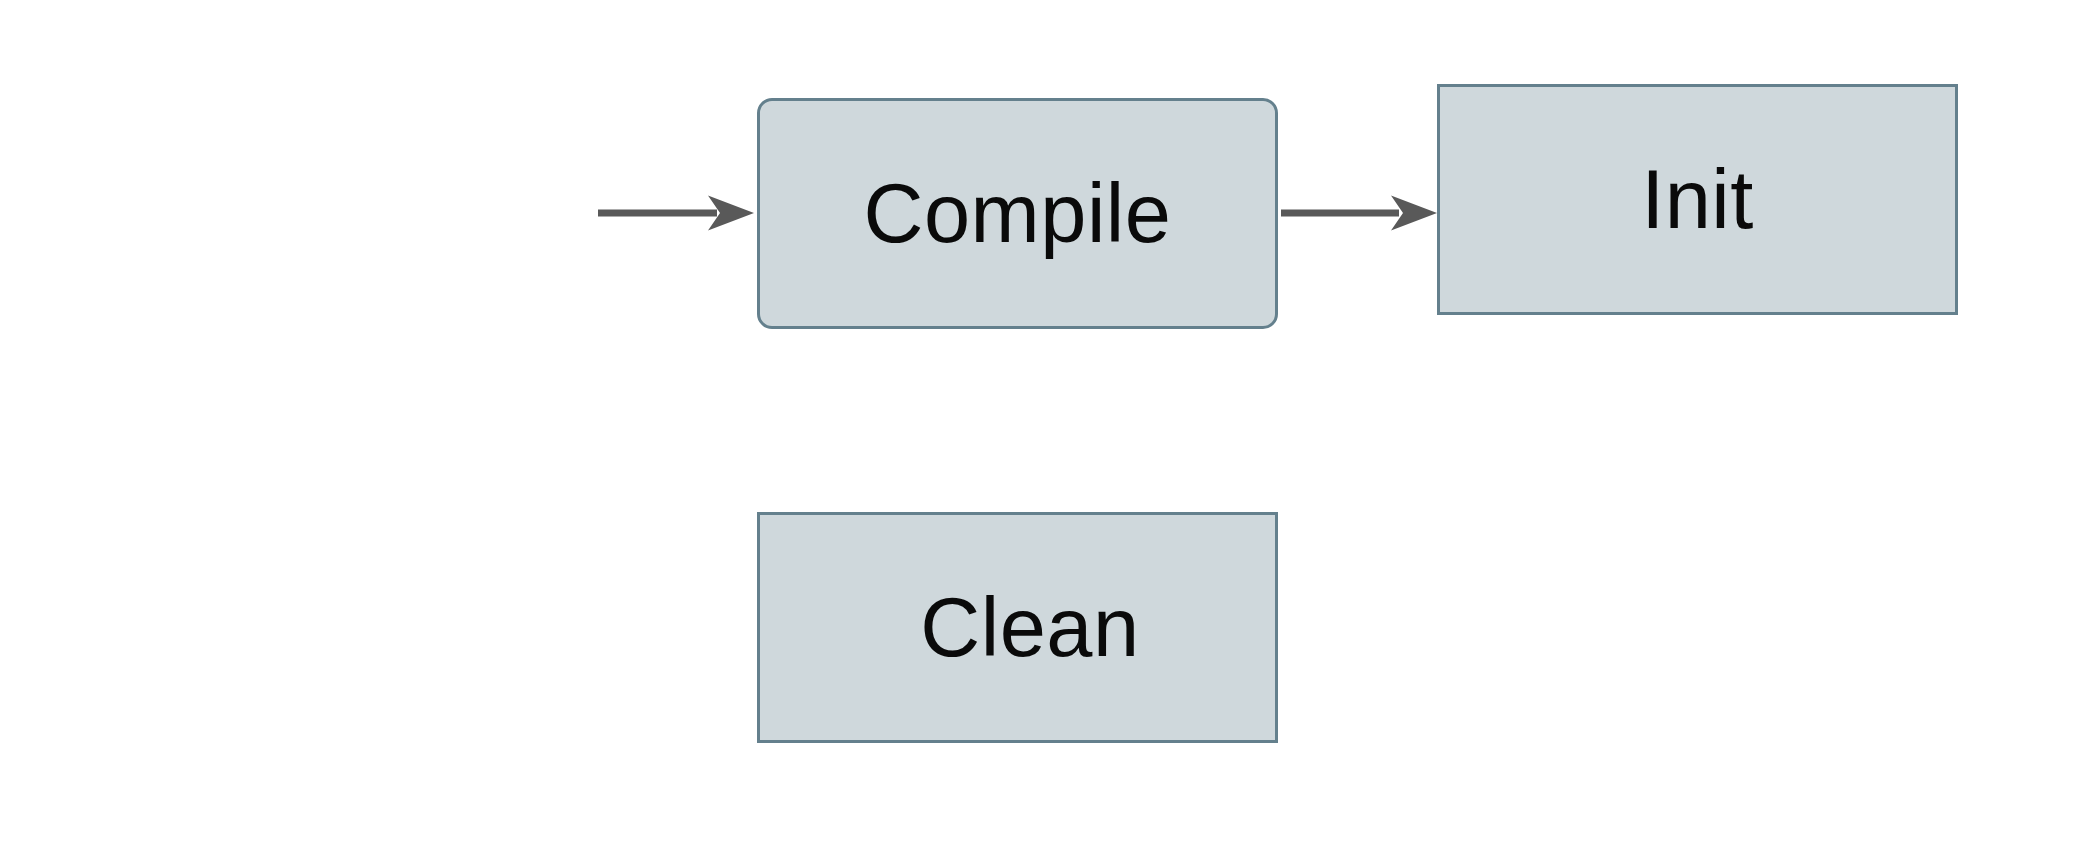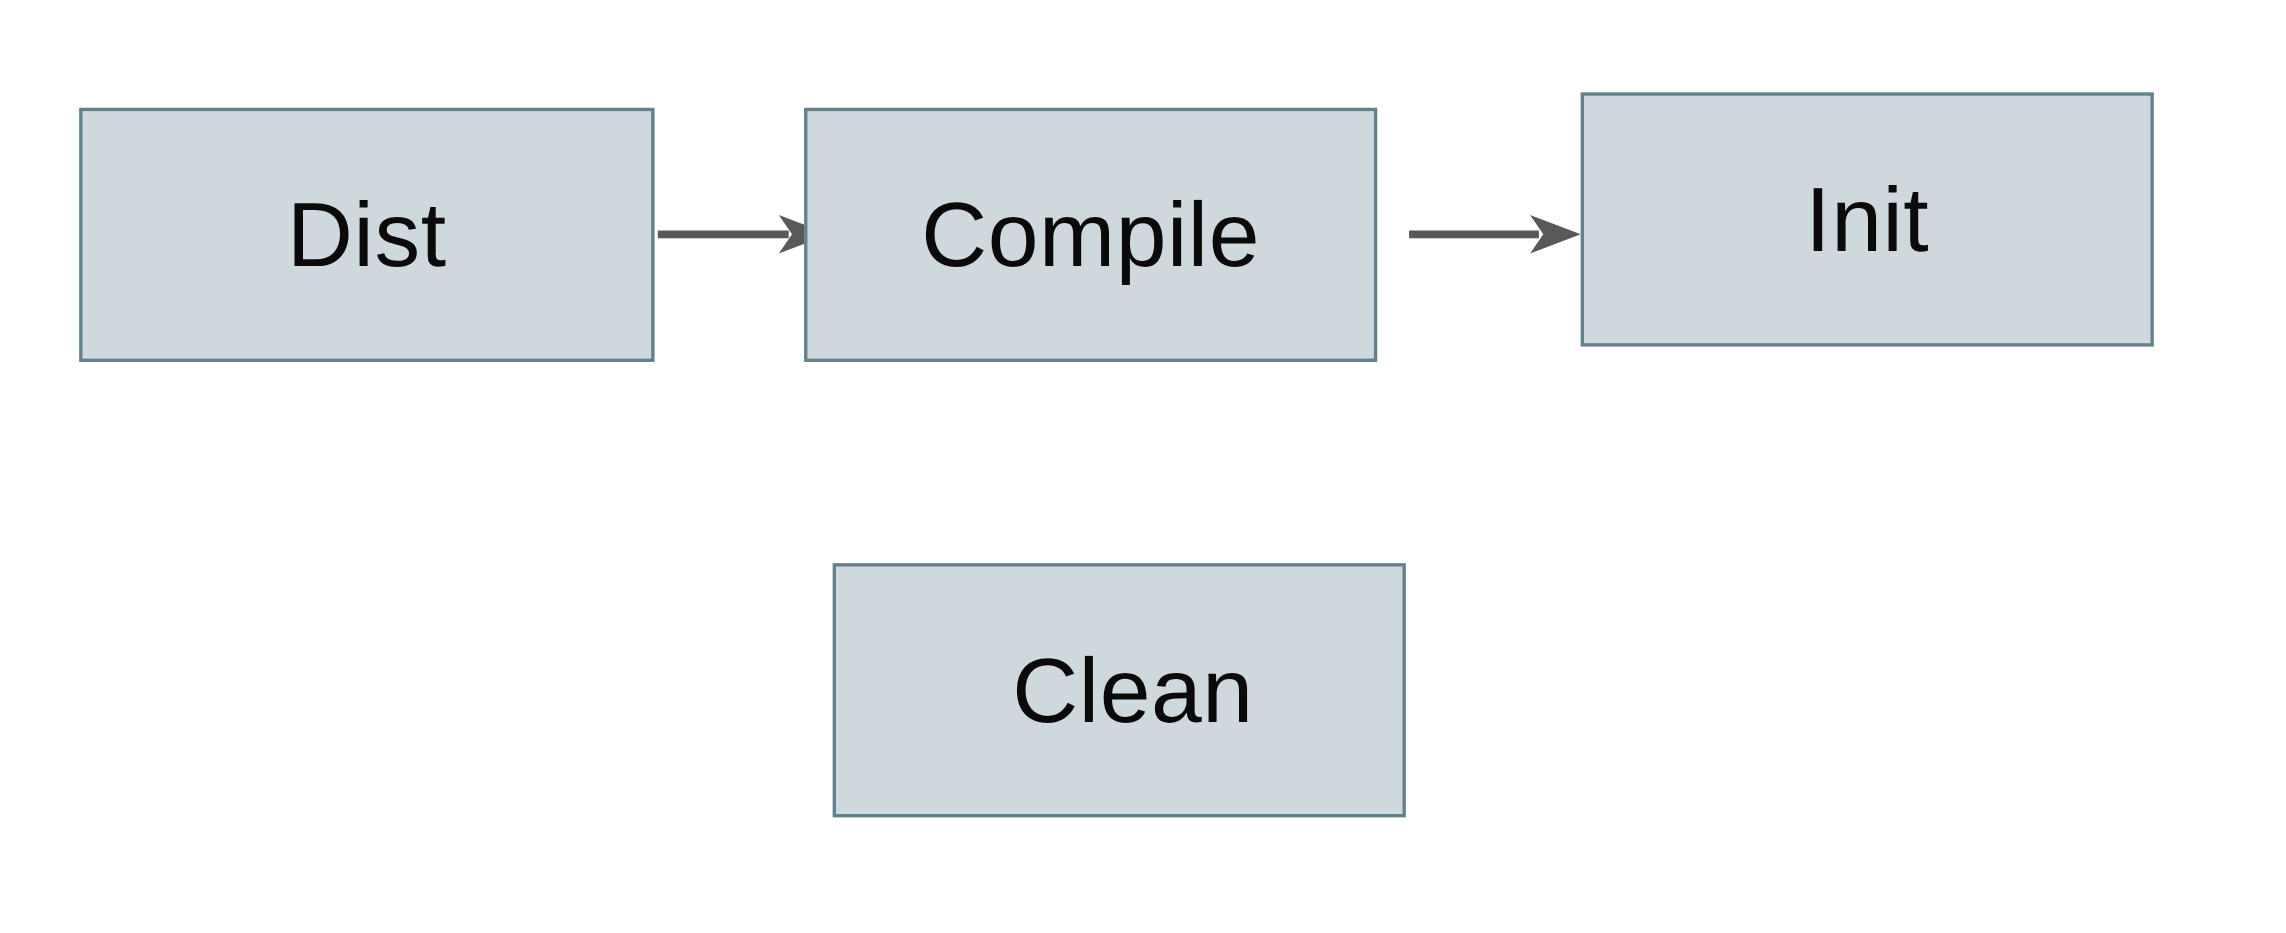--- a/index.html
+++ b/index.html
@@ -27,21 +27,21 @@
     justify-content: center;
   }
   .node .label {
     font-size: 83px;
     line-height: 1;
     color: var(--text-color, #000000);
     white-space: nowrap;
     letter-spacing: 0.5px;
   }
   .node-dist    { left: 72px;   top: 98px;  width: 523px; }
-  .node-compile { left: 731px;  top: 98px;  }
+  .node-compile { left: 757px;  top: 98px; border-radius: 15px;  }
   .node-init    { left: 1437px; top: 84px;  }
   .node-clean   { left: 757px;  top: 512px; padding-left: 25px; }
   .edges {
     position: absolute;
     left: 0; top: 0;
     width: 2078px;
     height: 848px;
     pointer-events: none;
   }
   .edge-shaft {
@@ -65,23 +65,20 @@
       <line class="edge-shaft" x1="598" y1="213" x2="717" y2="213"></line>
       <polygon class="edge-head" points="754,213 708,195.5 720,213 708,230.5"></polygon>
     </g>
 
     <g>
       <line class="edge-shaft" x1="1281" y1="213" x2="1399" y2="213"></line>
       <polygon class="edge-head" points="1437,213 1391,195.5 1403,213 1391,230.5"></polygon>
     </g>
   </svg>
 
-  <div class="node node-dist">
-    <span class="label">Dist</span>
-  </div>
 
   <div class="node node-compile">
     <span class="label">Compile</span>
   </div>
 
   <div class="node node-init">
     <span class="label">Init</span>
   </div>
 
   <div class="node node-clean">

